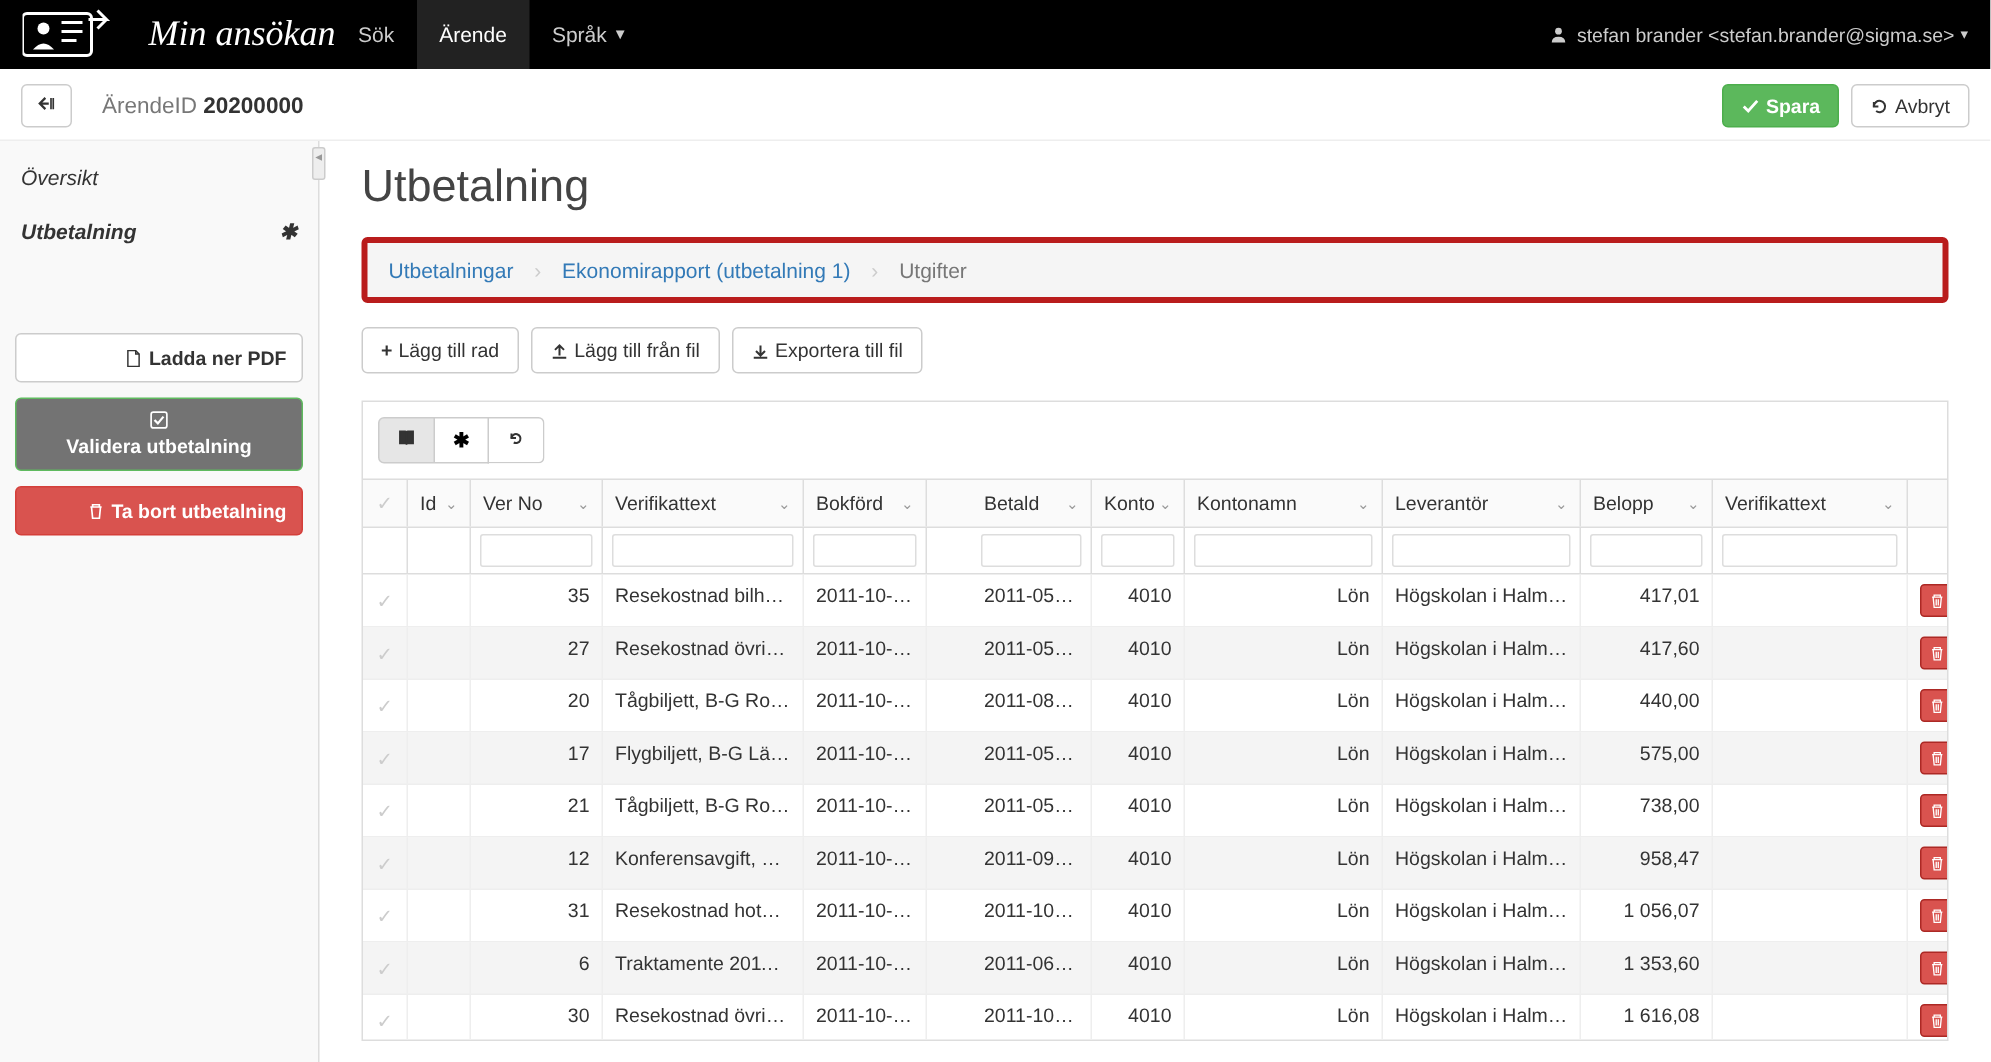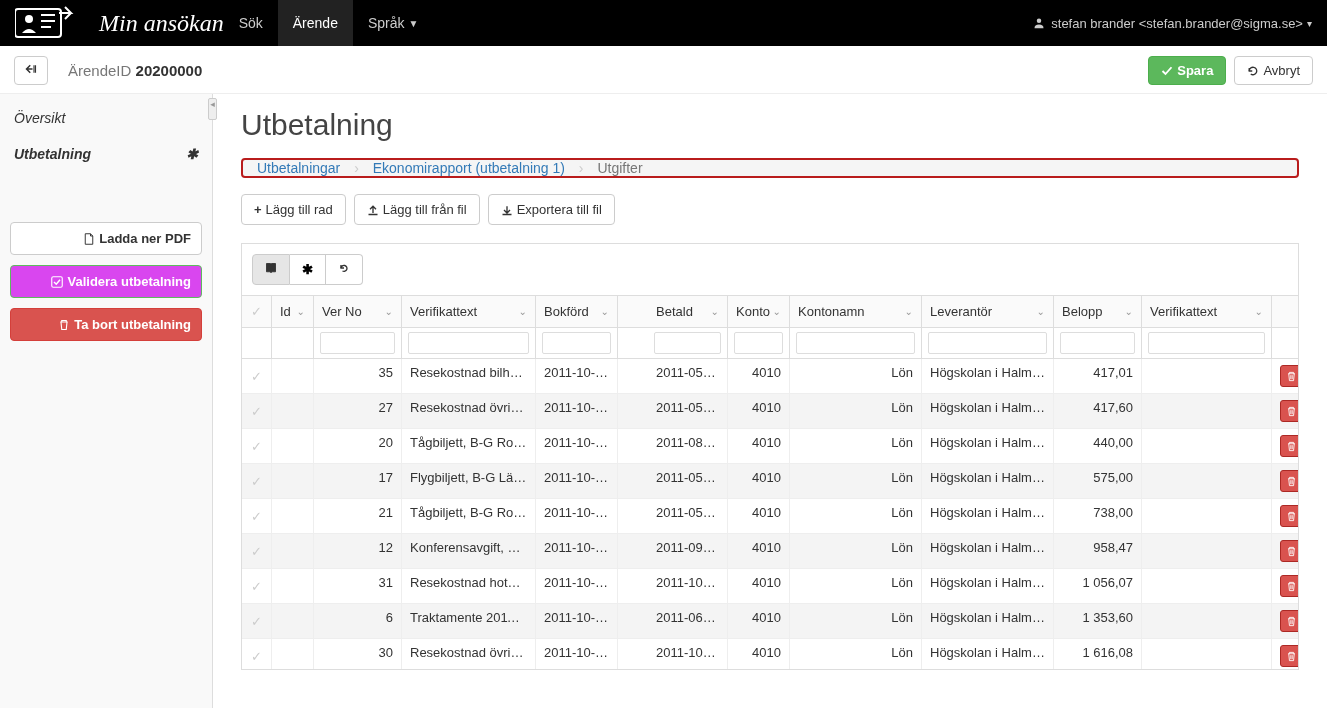--- a/index.html
+++ b/index.html
@@ -30,27 +30,27 @@
 
 .layout { display: flex; height: 616px; }
 .sidebar { width: 213px; background: #f9f9f9; border-right: 1px solid #ddd; position: relative; padding-top: 6px; }
 .sidebar-handle { position: absolute; right: -6px; top: 0; bottom: 0; width: 11px; display: flex; align-items: flex-start; justify-content: center; padding-top: 4px; }
 .sidebar-handle-grip { width: 9px; height: 22px; background: #eee; border: 1px solid #ccc; border-radius: 2px; font-size: 9px; text-align: center; color: #999; line-height: 10px; }
 .sidebar-item { padding: 10px 14px; font-size: 14px; color: #333; cursor: pointer; display: flex; align-items: center; justify-content: space-between; font-style: italic; }
 .sidebar-item.active { font-weight: bold; }
 .sidebar-item .asterisk { font-weight: bold; }
 .sidebar-actions { padding: 10px; margin-top: 40px; }
 .btn-block { width: 100%; justify-content: flex-end; margin-bottom: 10px; padding: 8px 10px; font-weight: bold; }
-.btn-validate { background: #d946ef; border: 1px solid #5fba5f; color: #fff; }
+.btn-validate { background: #737373; border: 1px solid #5fba5f; color: #fff; flex-direction: column; }
 .btn-delete { background: #d9534f; border: 1px solid #d43f3a; color: #fff; }
 
 
 .main { flex: 1; padding: 14px 28px 0; overflow: hidden; }
 .page-title { font-size: 30px; font-weight: 300; color: #444; margin-bottom: 16px; }
-.breadcrumb { background: #f5f5f5; border: 2px solid #b91c1c; border-radius: 4px; padding: 0 14px; margin-bottom: 16px; font-size: 14px; }
+.breadcrumb { background: #f5f5f5; border: 4px solid #b91c1c; border-radius: 4px; padding: 10px 14px; margin-bottom: 16px; font-size: 14px; }
 .breadcrumb a { color: #337ab7; text-decoration: none; }
 .breadcrumb .sep { color: #ccc; margin: 0 10px; }
 .breadcrumb .current { color: #777; }
 .action-row { display: flex; gap: 8px; margin-bottom: 18px; }
 .action-row .btn { background: #fff; border: 1px solid #ccc; color: #333; font-weight: normal; padding: 7px 12px; }
 
 
 .grid { border: 1px solid #ddd; }
 .grid-toolbar { padding: 10px; display: flex; }
 .btn-group { display: flex; }

